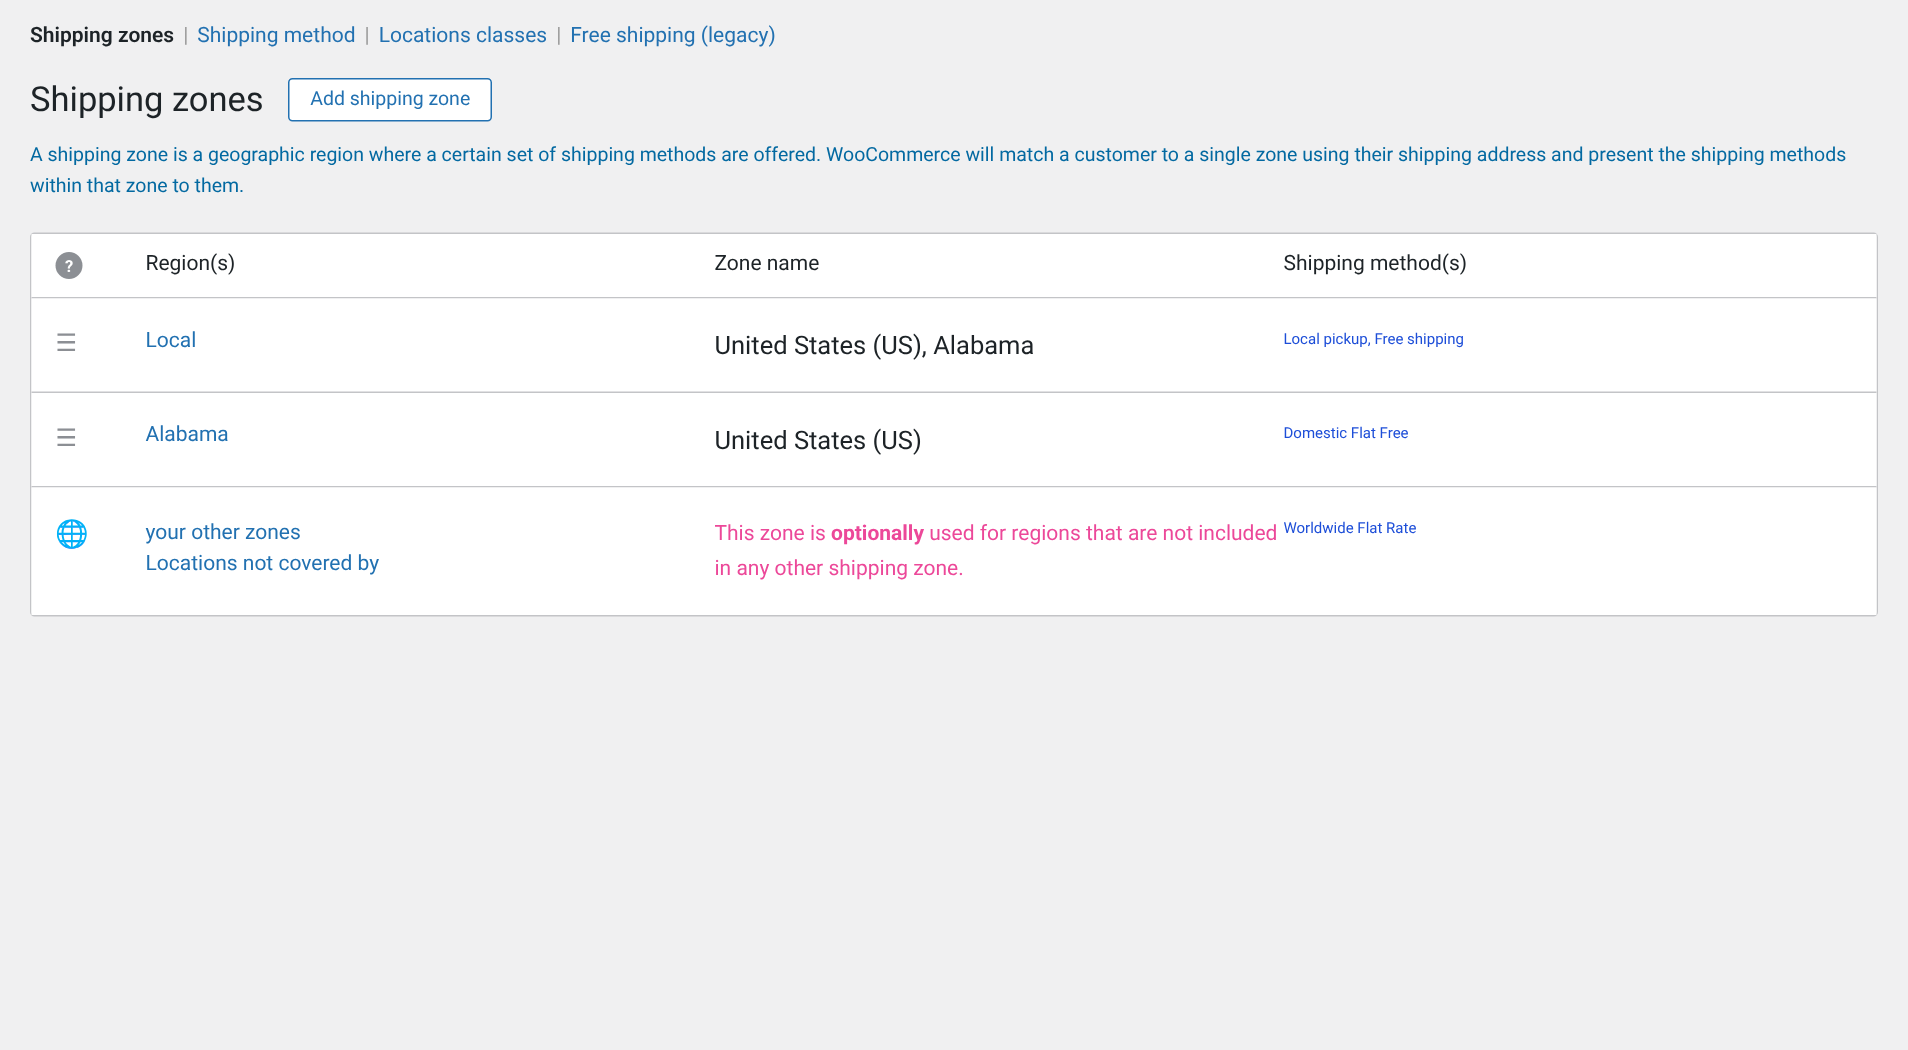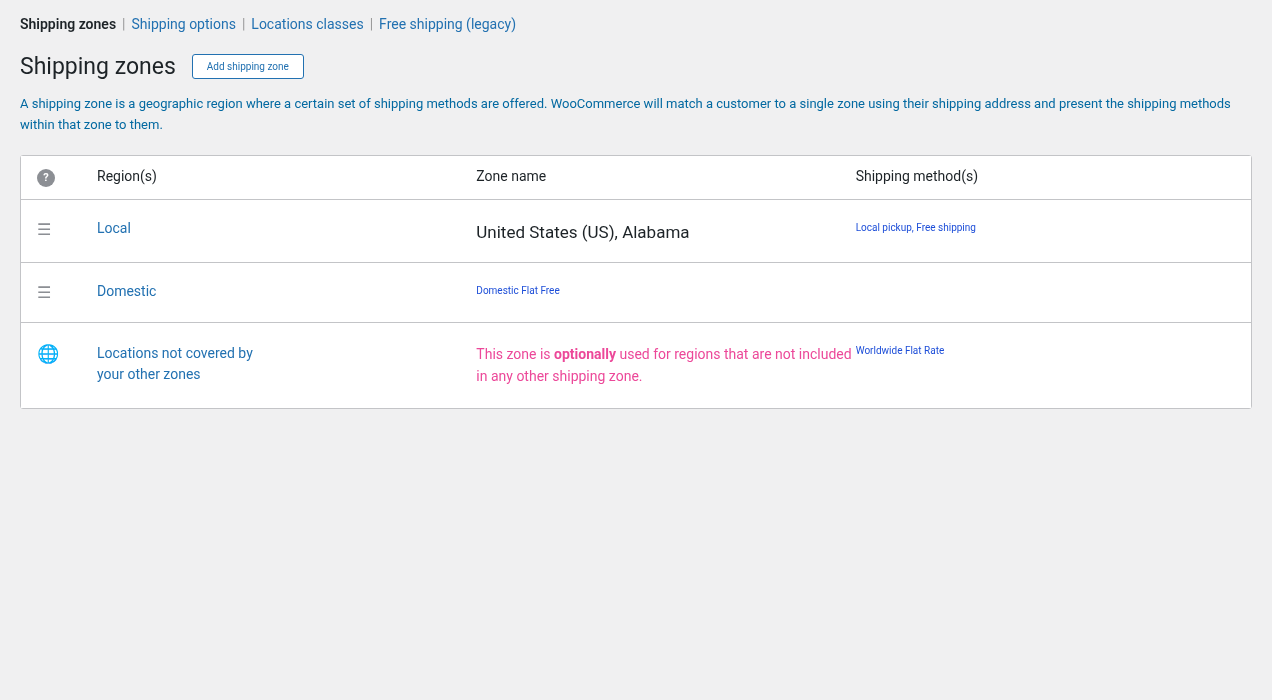--- a/index.html
+++ b/index.html
@@ -39,21 +39,21 @@
       font-size: 23px;
       font-weight: 400;
       color: #1d2327;
       line-height: 1.3;
     }
     .add-zone-btn {
       background: #fff;
       border: 1px solid #2271b1;
       color: #2271b1;
       padding: 6px 14px;
-      font-size: 10px;
+      font-size: 13px;
       border-radius: 3px;
       cursor: pointer;
       font-family: inherit;
     }
     .description {
       font-size: 13px;
       color: #0369a1;
       margin-bottom: 20px;
       line-height: 1.6;
       max-width: 1240px;
@@ -144,21 +144,21 @@
       color: #ec4899;
       line-height: 1.6;
     }
   </style>
 </head>
 <body>
 
 <nav class="top-nav">
   <span class="current">Shipping zones</span>
   <span class="sep">|</span>
-  <a href="#">Shipping options</a>
+  <a href="#">Shipping method</a>
   <span class="sep">|</span>
   <a href="#">Locations classes</a>
   <span class="sep">|</span>
   <a href="#">Free shipping (legacy)</a>
 </nav>
 
 <div class="page-header">
   <h1 class="page-title">Shipping zones</h1>
   <button class="add-zone-btn">Add shipping zone</button>
 </div>
@@ -185,31 +185,32 @@
     </div>
     <div class="region-cell">United States (US), Alabama</div>
     <div class="method-cell">Local pickup, Free shipping</div>
   </div>
 
   <div class="table-row">
     <div>
       <span class="drag-handle">☰</span>
     </div>
     <div>
-      <a href="#" class="zone-name-link">Domestic</a>
-    </div>
+      <a href="#" class="zone-name-link">Alabama</a>
+    </div>
+    <div class="region-cell">United States (US)</div>
     <div class="method-cell">Domestic Flat Free</div>
   </div>
 
   <div class="table-row">
     <div>
       <span class="globe-icon">🌐</span>
     </div>
     <div>
+      <a href="#" class="zone-name-multi">your other zones</a>
       <a href="#" class="zone-name-multi">Locations not covered by</a>
-      <a href="#" class="zone-name-multi">your other zones</a>
     </div>
     <div class="last-row-desc">
       <span>This zone is </span><span class="bold">optionally</span><span> used for regions that are not included in any other shipping zone.</span>
     </div>
     <div class="method-cell">Worldwide Flat Rate</div>
   </div>
 </div>
 
 </body></html>

